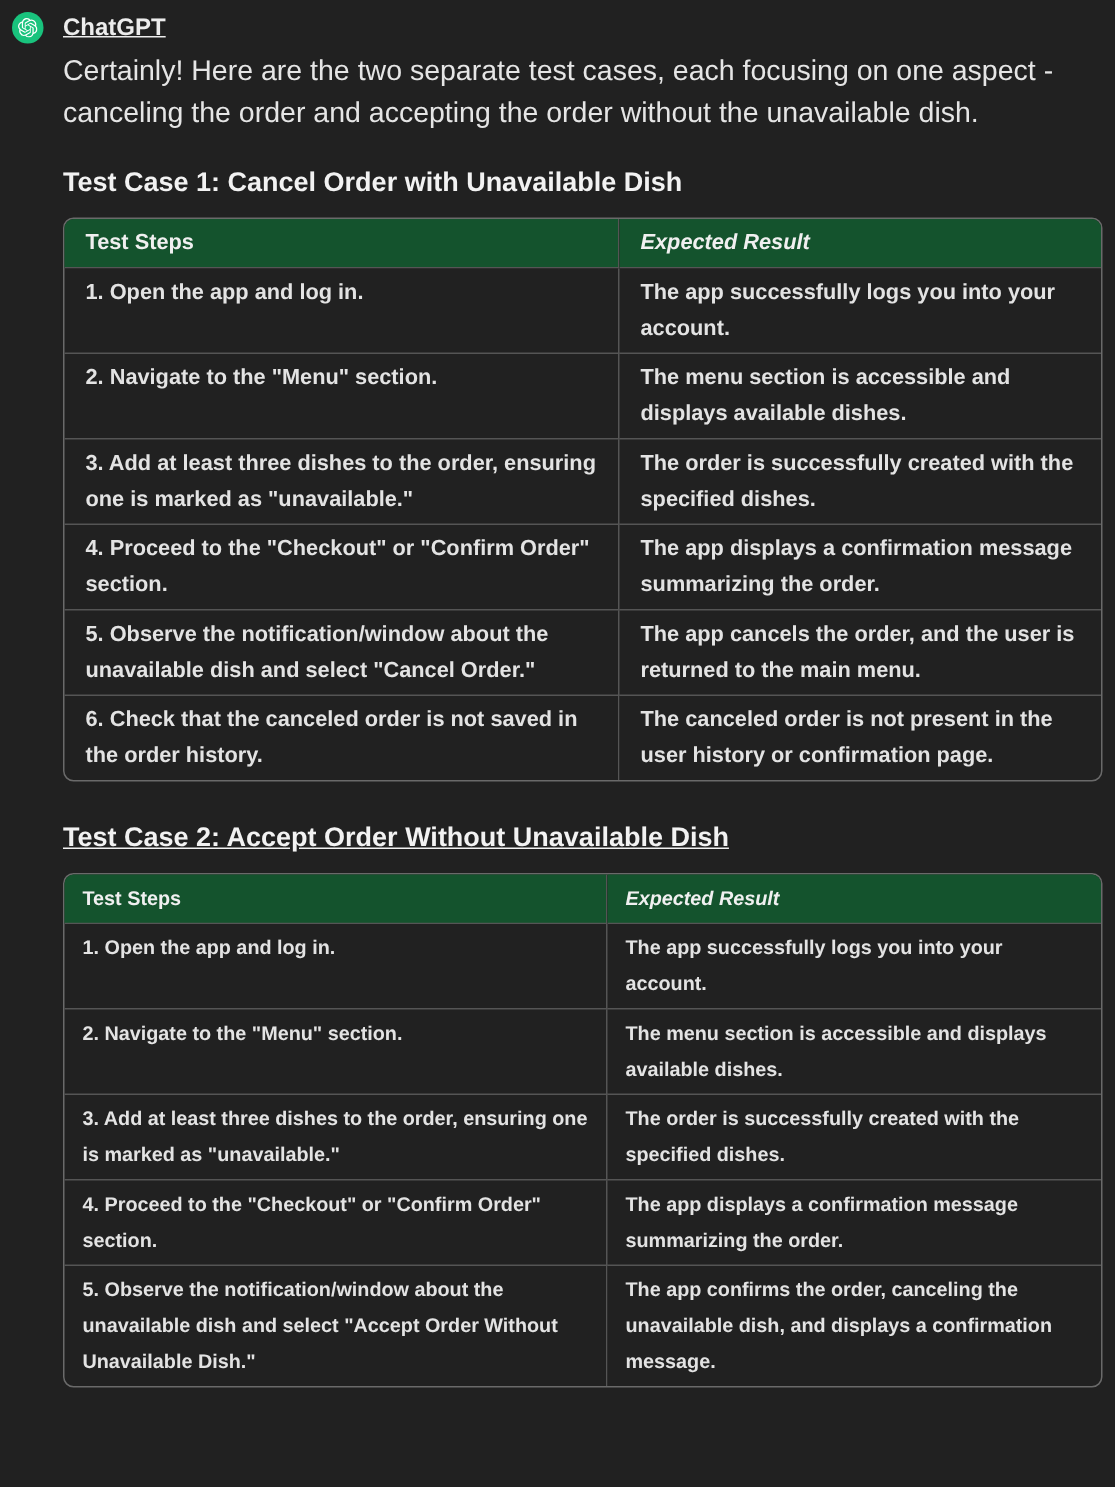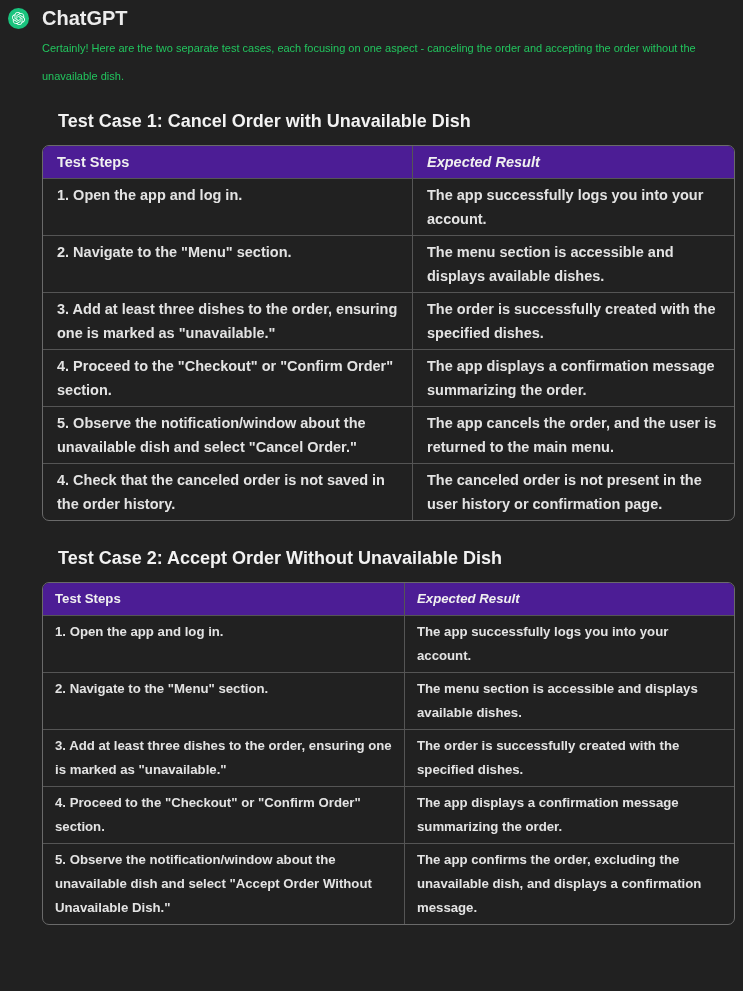--- a/index.html
+++ b/index.html
@@ -9,39 +9,39 @@
     color:#e6e6e6;
     font-family:"Liberation Sans","DejaVu Sans",sans-serif;
   }
   .message { display:flex; gap:13px; padding:8px 8px 0 8px; }
   .avatar {
     flex:none; width:21px; height:21px; border-radius:50%;
     background:#19c37d; display:flex; align-items:center; justify-content:center;
   }
   .avatar svg { width:13px; height:13px; fill:#ffffff; display:block; }
   .content { flex:1; min-width:0; }
-  .name { font-size:20px; font-weight:700; color:#ececec; line-height:21px; }
-  .intro { font-size:11px; line-height:28px; color:#22c55e; margin:5px 0 0 0; max-width:695px; }
-  h2.tc { font-size:18px; font-weight:700; color:#f2f2f2; line-height:22px; margin:20px 0 13px 16px; }
-  h2.tc2 { margin-top:26px; }
+  .name { font-size:16px; font-weight:700; color:#ececec; line-height:21px;text-decoration:underline; }
+  .intro { font-size:19px; line-height:28px; color:#e5e5e5; margin:5px 0 0 0; max-width:695px; }
+  h2.tc { font-size:18px; font-weight:700; color:#f2f2f2; line-height:22px; margin:20px 0 13px 0; }
+  h2.tc2 { margin-top:26px;text-decoration:underline; }
   table {
     border-collapse:separate; border-spacing:0; table-layout:fixed;
     width:693px;
     border:1px solid #6a6a6a; border-radius:7px;
     color:#e3e3e3;
   }
   th, td {
     text-align:left; vertical-align:top;
     padding:4px 14px;
     border-bottom:1px solid #555555;
     font-weight:700;
     word-wrap:break-word;
   }
   th {
-    background:#4c1d95; font-weight:700; color:#f0f0f0;
+    background:#14532d; font-weight:700; color:#f0f0f0;
   }
   th:first-child, td:first-child { border-right:1px solid #555555; }
   tr:last-child td { border-bottom:none; }
   th:first-child { border-top-left-radius:6px; }
   th:last-child  { border-top-right-radius:6px;font-style:italic; }
   tr:last-child td:first-child { border-bottom-left-radius:6px; }
   tr:last-child td:last-child  { border-bottom-right-radius:6px; }
   .t1 { font-size:14.5px; line-height:24px; }
   .t2 { font-size:13.2px; line-height:24px; }
   .t2 th, .t2 td { padding:4px 12px; }
@@ -91,21 +91,21 @@
         </tr>
         <tr>
           <td>4. Proceed to the "Checkout" or "Confirm Order" section.</td>
           <td>The app displays a confirmation message summarizing the order.</td>
         </tr>
         <tr>
           <td>5. Observe the notification/window about the unavailable dish and select "Cancel Order."</td>
           <td>The app cancels the order, and the user is returned to the main menu.</td>
         </tr>
         <tr>
-          <td>4. Check that the canceled order is not saved in the order history.</td>
+          <td>6. Check that the canceled order is not saved in the order history.</td>
           <td>The canceled order is not present in the user history or confirmation page.</td>
         </tr>
       </tbody>
     </table>
 
     <h2 class="tc tc2">Test Case 2: Accept Order Without Unavailable Dish</h2>
 
     <table class="t2">
       <colgroup>
           <col style="width:362px">
@@ -129,18 +129,18 @@
         <tr>
           <td>3. Add at least three dishes to the order, ensuring one is marked as "unavailable."</td>
           <td>The order is successfully created with the specified dishes.</td>
         </tr>
         <tr>
           <td>4. Proceed to the "Checkout" or "Confirm Order" section.</td>
           <td>The app displays a confirmation message summarizing the order.</td>
         </tr>
         <tr>
           <td>5. Observe the notification/window about the unavailable dish and select "Accept Order Without Unavailable Dish."</td>
-          <td>The app confirms the order, excluding the unavailable dish, and displays a confirmation message.</td>
+          <td>The app confirms the order, canceling the unavailable dish, and displays a confirmation message.</td>
         </tr>
       </tbody>
     </table>
   </div>
 </div>
 
 </body></html>

